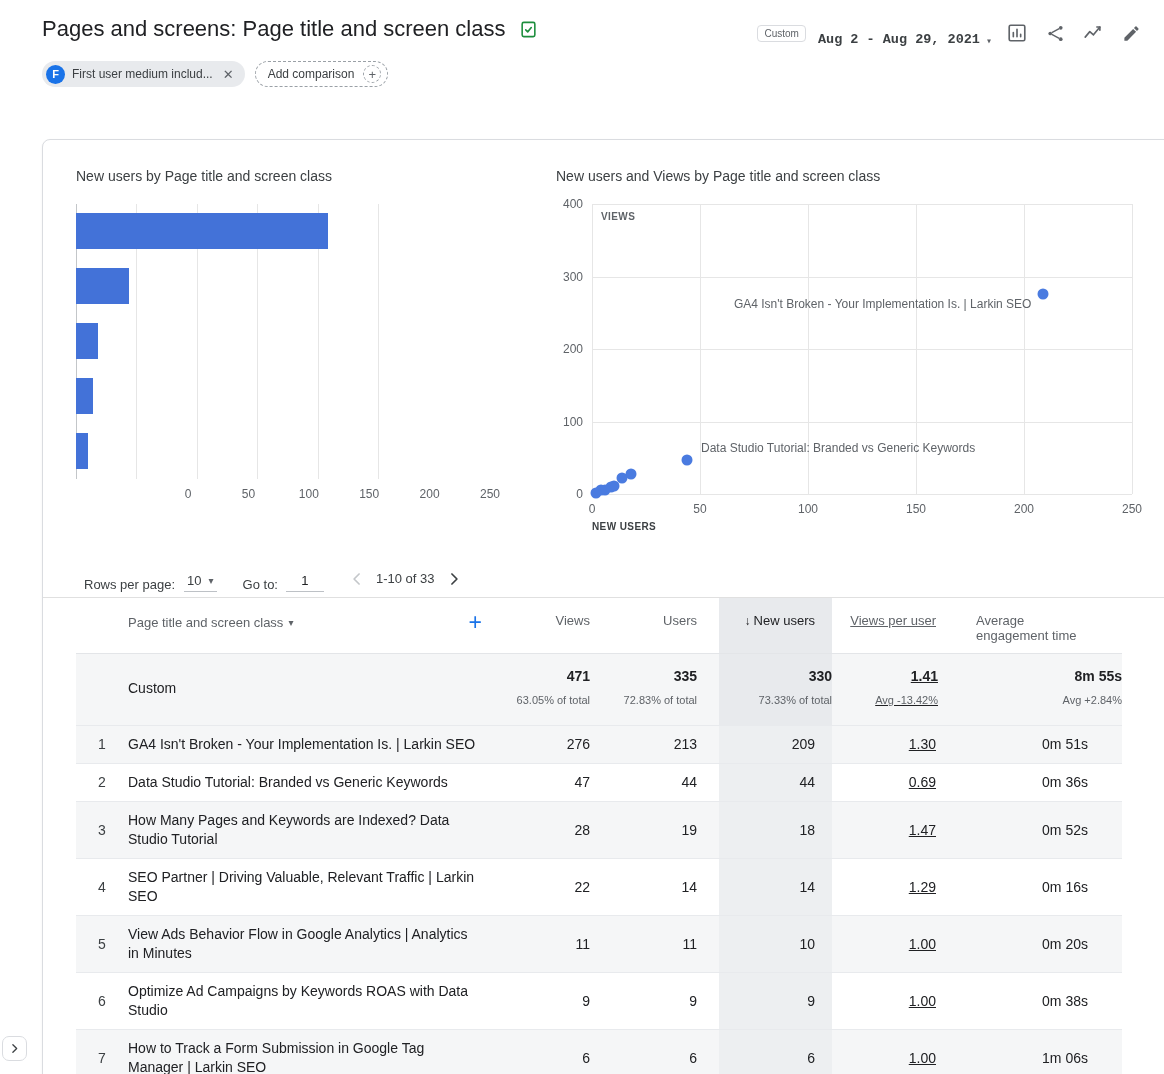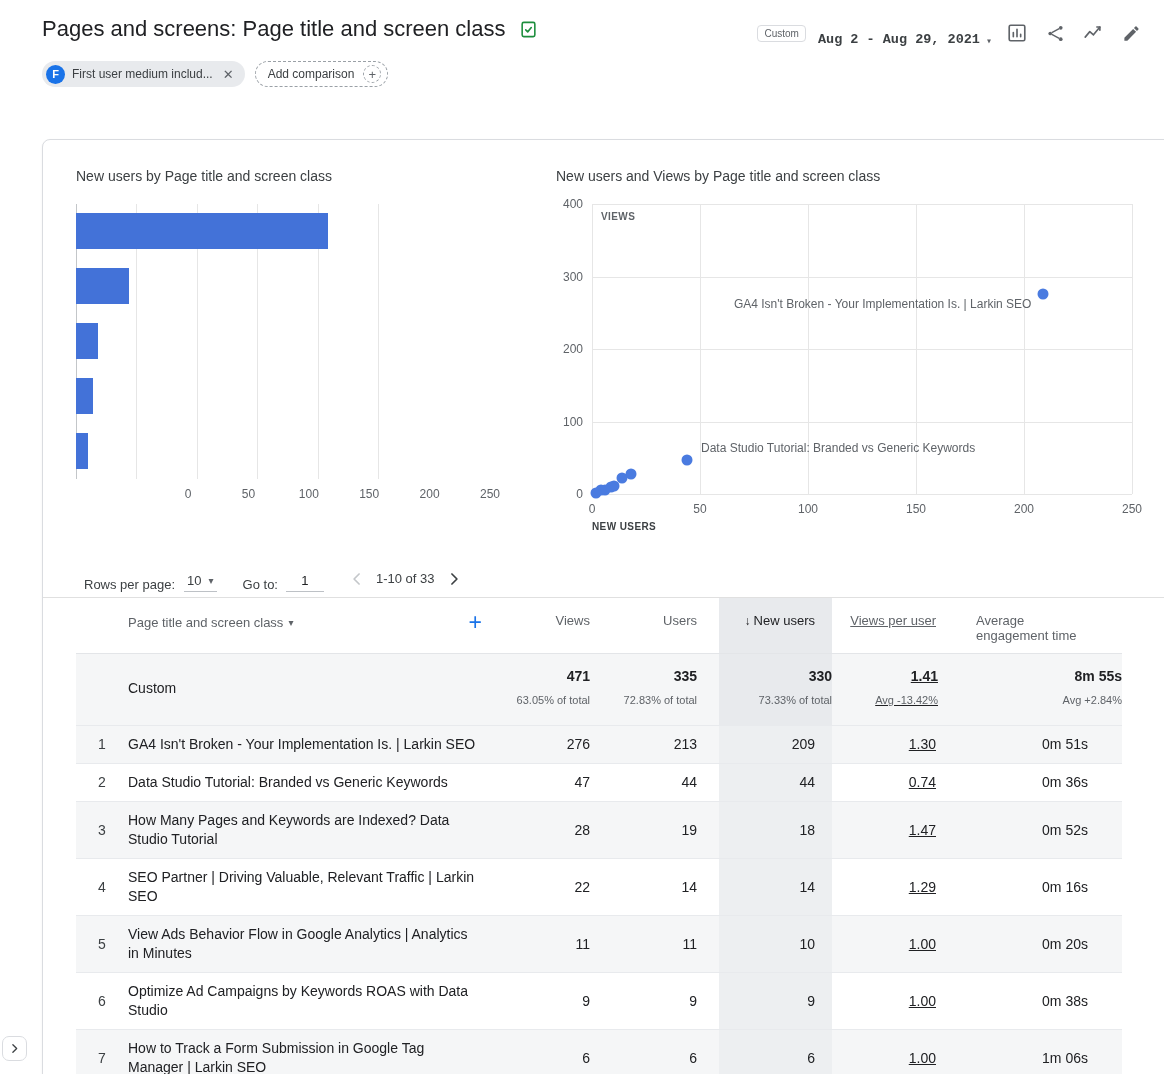--- a/index.html
+++ b/index.html
@@ -341,21 +341,21 @@
               <td class="col-nu">209</td>
               <td class="col-vpu">1.30</td>
               <td class="col-avg">0m 51s</td>
             </tr>
             <tr>
               <td class="rank">2</td>
               <td class="title-cell">Data Studio Tutorial: Branded vs Generic Keywords</td>
               <td class="col-views">47</td>
               <td class="col-users">44</td>
               <td class="col-nu">44</td>
-              <td class="col-vpu">0.74</td>
+              <td class="col-vpu">0.69</td>
               <td class="col-avg">0m 36s</td>
             </tr>
             <tr>
               <td class="rank">3</td>
               <td class="title-cell">How Many Pages and Keywords are Indexed? Data Studio Tutorial</td>
               <td class="col-views">28</td>
               <td class="col-users">19</td>
               <td class="col-nu">18</td>
               <td class="col-vpu">1.47</td>
               <td class="col-avg">0m 52s</td>

